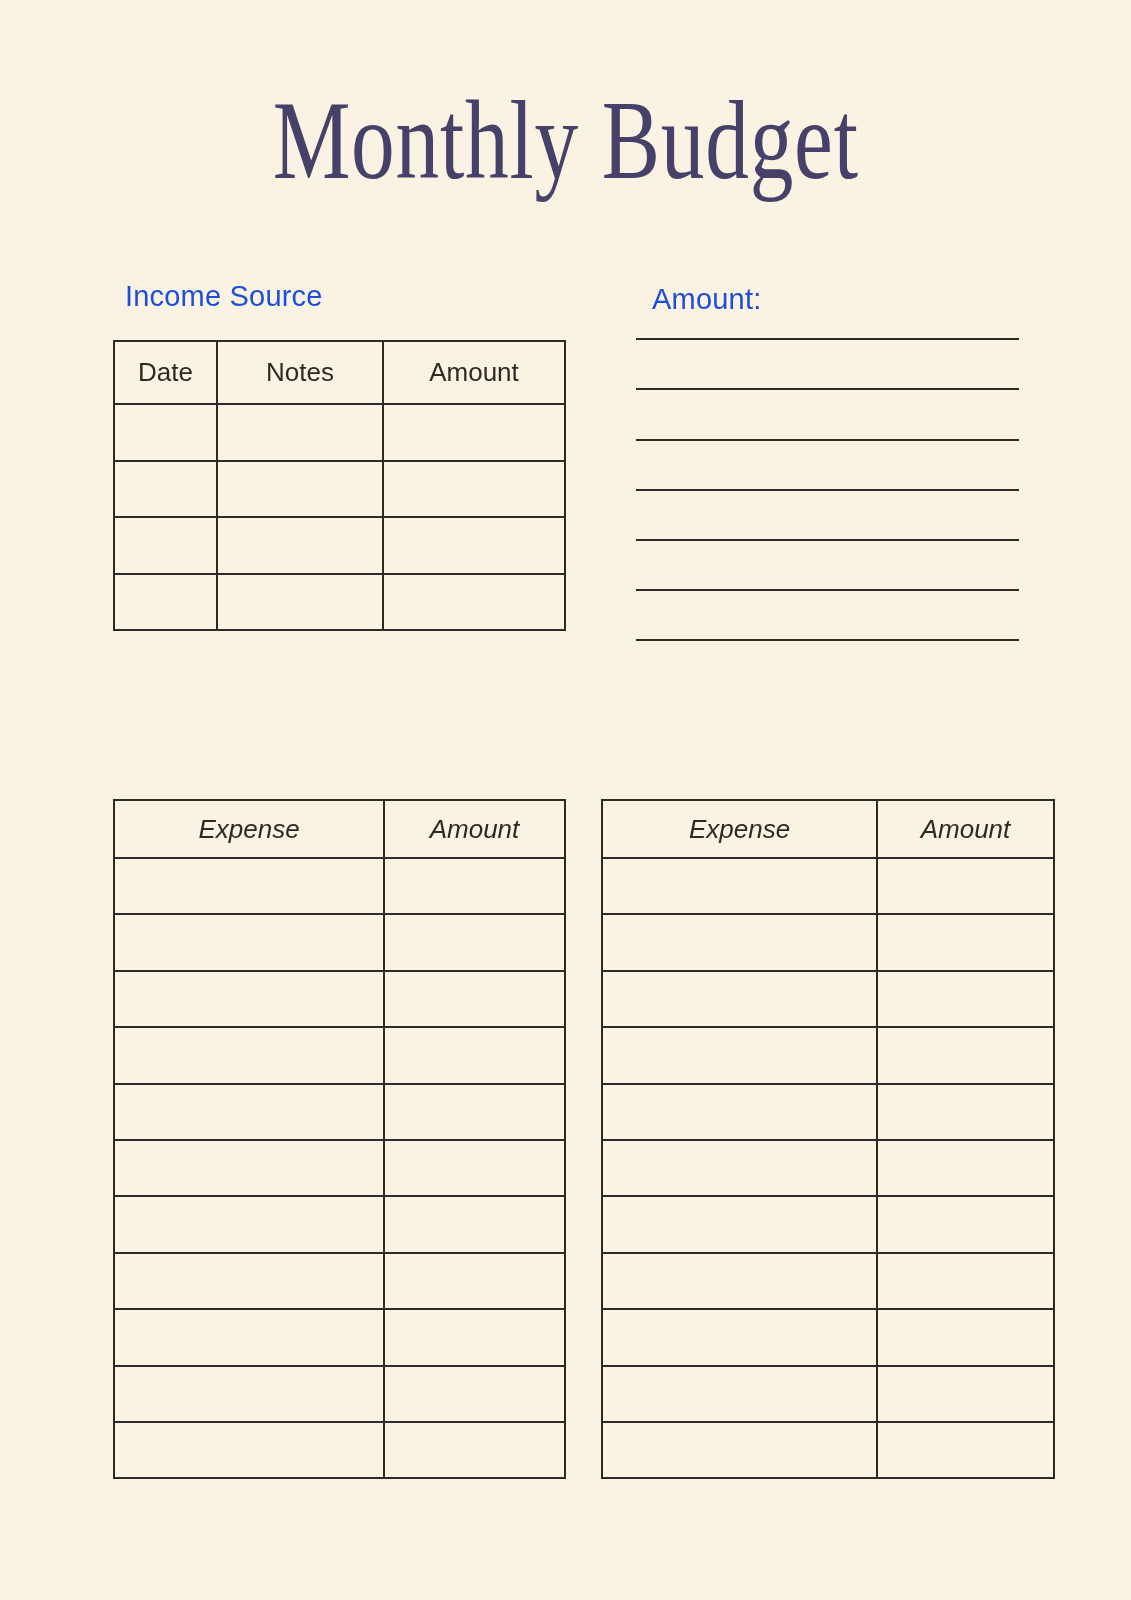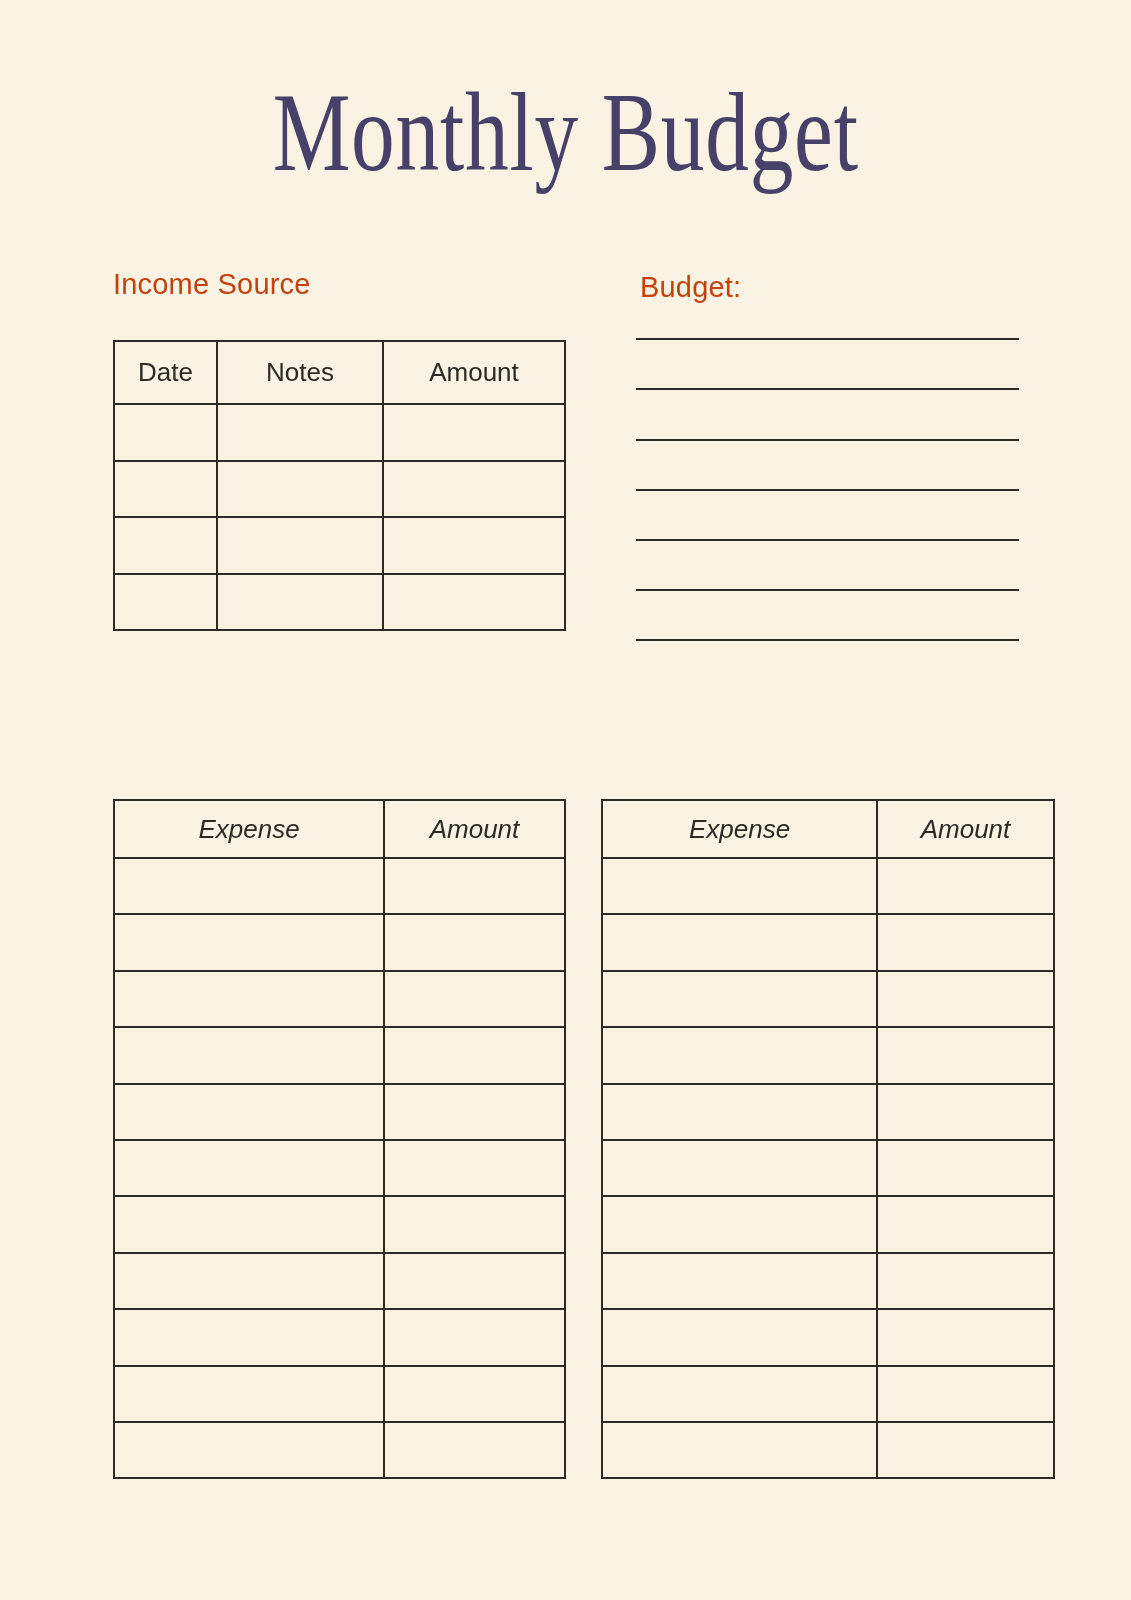--- a/index.html
+++ b/index.html
@@ -9,42 +9,42 @@
     height:1600px;
     background:#faf3e3;
     font-family:"Liberation Sans", sans-serif;
     color:#2d2a26;
     overflow:hidden;
   }
   
   .title{
     position:absolute;
     top:76px; left:0; right:0;
-    margin:0;
+    margin:8px;
     text-align:center;
     font-family:"Liberation Serif", serif;
     font-weight:normal;
     font-size:112px;
     line-height:1;
     color:#474169;
     letter-spacing:1px;
   }
   .title-inner{
     display:inline-block;
     transform:scaleX(0.78);
     transform-origin:50% 50%;
   }
   
   .section-heading{
     position:absolute;
-    margin:0;
+    margin:12px;
     font-size:29px;
     font-weight:500;
     line-height:1.25;
-    color:#c2410c;
+    color:#1d4ed8;
     letter-spacing:0.2px;
   }
   #income-heading{left:113px; top:266px;}
   #notes-heading{left:640px; top:269px;}
   #fixed-heading{left:113px; top:723px;}
   #other-heading{left:601px; top:723px;}
   
   table.grid{
     position:absolute;
     border-collapse:collapse;
@@ -118,21 +118,21 @@
         <td></td>
       </tr>
         <tr>
         <td></td>
         <td></td>
         <td></td>
       </tr>
       </tbody>
   </table>
 
-  <h2 class="section-heading" id="notes-heading">Budget:</h2>
+  <h2 class="section-heading" id="notes-heading">Amount:</h2>
   <div class="notes-lines">
     <div class="note-line"></div>
   <div class="note-line"></div>
       <div class="note-line"></div>
       <div class="note-line"></div>
       <div class="note-line"></div>
       <div class="note-line"></div>
       <div class="note-line"></div>
     </div>
 

